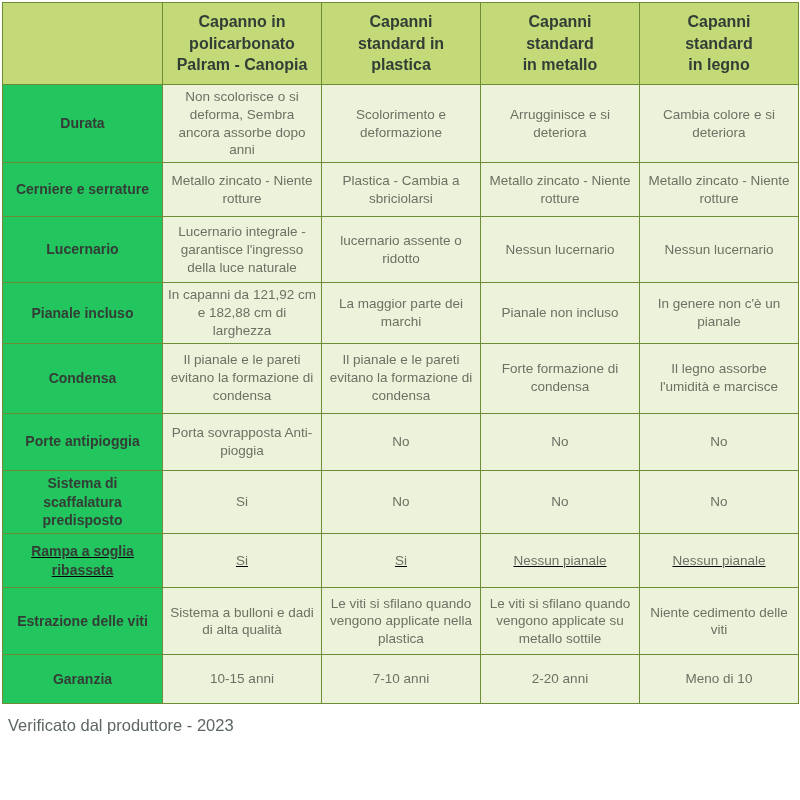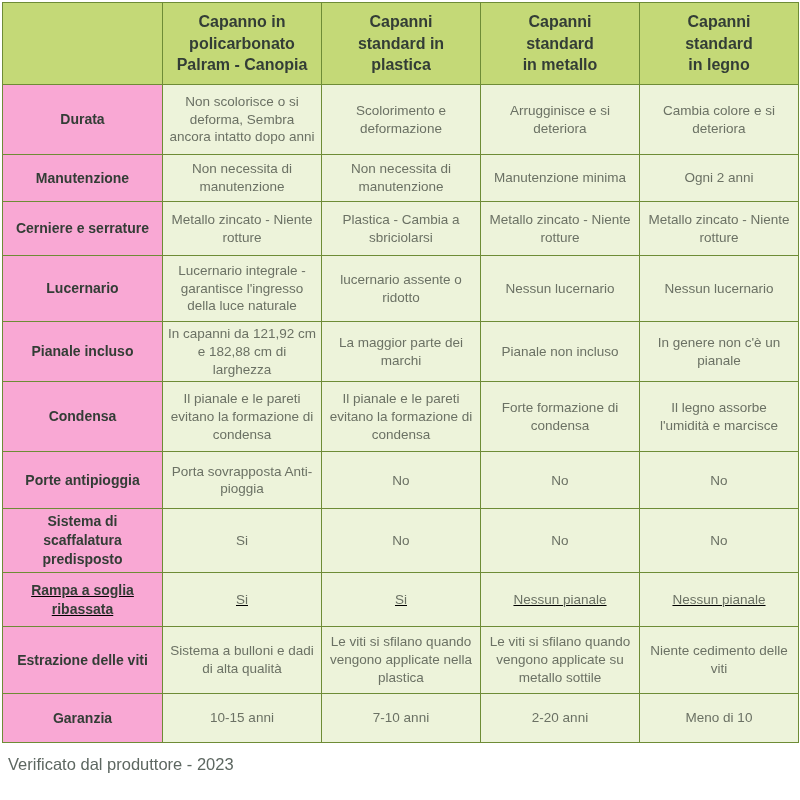--- a/index.html
+++ b/index.html
@@ -33,21 +33,21 @@
   thead th {
     background: #c4d977;
     color: #333d36;
     font-size: 16px;
     font-weight: 600;
     line-height: 1.35;
     white-space: pre-line;
   }
   th.corner { background: #c4d977; }
   tbody th.row-label {
-    background: #f9a8d4;
+    background: #22c55e;
     color: #333d36;
     font-size: 14px;
     font-weight: 600;
     line-height: 1.35;
     white-space: pre-line;
   }
   tbody td.cell {
     background: #edf3da;
     color: #6b7164;
     font-size: 13.5px;
@@ -86,31 +86,24 @@
 standard
 in metallo</th>
         <th>Capanni
 standard
 in legno</th>
       </tr>
     </thead>
     <tbody>
       <tr style="height:70px;">
         <th class="row-label">Durata</th>
-        <td class="cell">Non scolorisce o si deforma, Sembra ancora intatto dopo anni</td>
+        <td class="cell">Non scolorisce o si deforma, Sembra ancora assorbe dopo anni</td>
         <td class="cell">Scolorimento e deformazione</td>
         <td class="cell">Arrugginisce e si deteriora</td>
         <td class="cell">Cambia colore e si deteriora</td>
-      </tr>
-      <tr style="height:47px;">
-        <th class="row-label">Manutenzione</th>
-        <td class="cell">Non necessita di manutenzione</td>
-        <td class="cell">Non necessita di manutenzione</td>
-        <td class="cell">Manutenzione minima</td>
-        <td class="cell">Ogni 2 anni</td>
       </tr>
       <tr style="height:54px;margin-top:20px;">
         <th class="row-label">Cerniere e serrature</th>
         <td class="cell">Metallo zincato - Niente rotture</td>
         <td class="cell">Plastica - Cambia a sbriciolarsi</td>
         <td class="cell">Metallo zincato - Niente rotture</td>
         <td class="cell">Metallo zincato - Niente rotture</td>
       </tr>
       <tr style="height:66px;">
         <th class="row-label">Lucernario</th>

